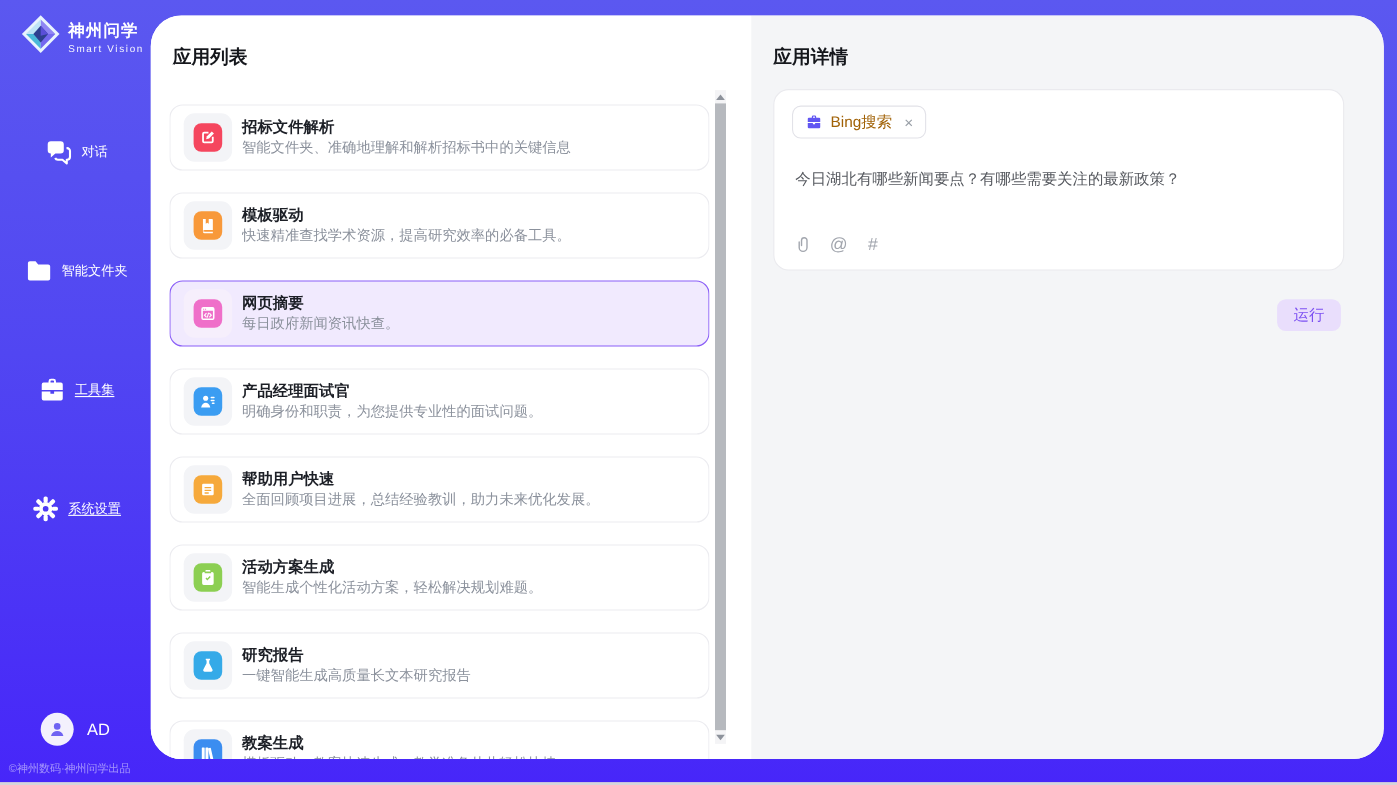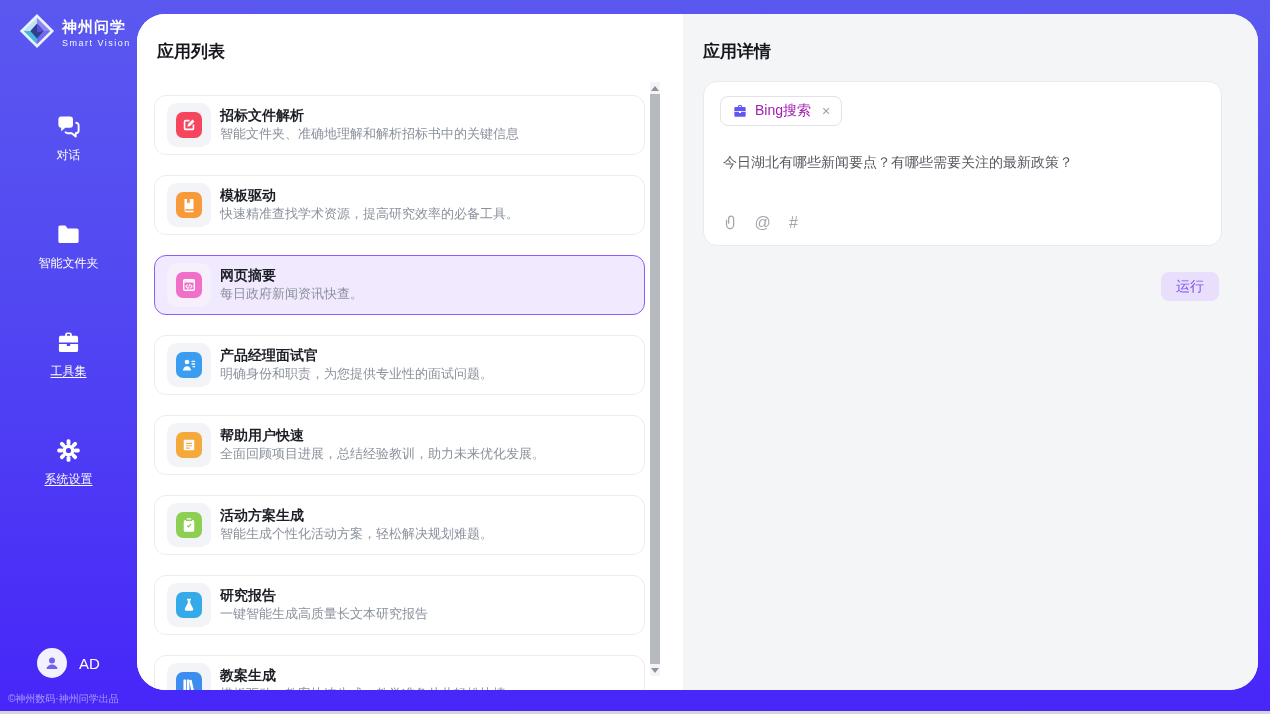--- a/index.html
+++ b/index.html
@@ -10,21 +10,21 @@
          background:linear-gradient(180deg,#5b58f0 0%,#5146f2 45%,#4726f9 100%); }
 
   
   .sidebar { position:absolute; left:0; top:0; width:137px; height:714px; color:#fff; }
   .logo { position:absolute; top:12px; left:18px; display:flex; align-items:center; gap:6px; }
   .logo-name { font-size:15px; font-weight:bold; letter-spacing:1px; }
   .logo-sub  { font-size:9px; letter-spacing:1.5px; opacity:.95; margin-top:1px; }
 
   .nav { position:absolute; top:103px; left:0; width:137px; }
   .nav-item { position:relative; width:137px; height:70px; margin-bottom:38px;
-              display:flex; flex-direction:column; align-items:center; justify-content:center;
+              display:flex; flex-direction:row; align-items:center; justify-content:center;
               gap:7px; color:#fff; cursor:pointer; }
   .nav-icon { position:relative; z-index:1; width:28px; height:28px; display:flex; align-items:center; justify-content:center; }
   .nav-icon svg { display:block; }
   .nav-label { position:relative; z-index:1; font-size:12px; }
   .nav-label.u { text-decoration:underline; text-underline-offset:2px; }
   .nav-blob { display:none; }
   .nav-item.active { color:#5442f1; }
   .nav-item.active .nav-blob { display:block; position:absolute; left:22px; right:0; top:-3px; bottom:-3px;
               background:#fff; border-radius:38px 0 0 38px; }
   .nav-item.active .nav-blob::before { content:''; position:absolute; right:0; top:-18px; width:18px; height:18px;
@@ -65,21 +65,21 @@
   .tri-up { width:0; height:0; border-left:4px solid transparent; border-right:4px solid transparent; border-bottom:5px solid #8d929b; }
   .tri-down { width:0; height:0; border-left:4px solid transparent; border-right:4px solid transparent; border-top:5px solid #8d929b; }
   .sb-thumb { position:absolute; left:0; top:12px; bottom:12px; width:10px; background:#b6b9be; cursor:grab; }
 
   .panel-detail { position:relative; flex:1; background:#f4f5f7; }
   .prompt-card { position:absolute; top:67px; left:20px; right:36px; height:165px;
                  background:#fff; border:1px solid #eaeaee; border-radius:14px; }
   .tool-tag { display:inline-flex; align-items:center; gap:7px; margin:14px 0 0 16px;
               padding:0 11px; height:30px; border:1px solid #e2e2e8; border-radius:8px; background:#fff; cursor:pointer; }
   .tag-icon { display:flex; color:#6156f2; }
-  .tag-label { font-size:14px; color:#a21caf; }
+  .tag-label { font-size:14px; color:#a16207; }
   .tag-close { font-size:14px; color:#9aa0a8; margin-left:4px; cursor:pointer; }
   .prompt-text { margin:26px 18px 0 19px; font-size:14px; color:#56595f; line-height:1.5; cursor:text; }
   .composer-icons { position:absolute; left:19px; bottom:14px; display:flex; align-items:center; gap:14px; color:#a2a6ae; }
   .c-icon { width:17px; height:17px; display:flex; align-items:center; justify-content:center; cursor:pointer; }
   .c-icon.t { font-size:16px; }
   .run-btn { position:absolute; top:258px; right:39px; height:29px; padding:0 15px;
              background:#e9defc; color:#7d52f2; border:none; border-radius:8px;
              font-size:14px; font-family:inherit; cursor:pointer; }
 
   .bottom-line { position:absolute; left:0; right:0; bottom:0; height:3px; background:#d5d5db; }

